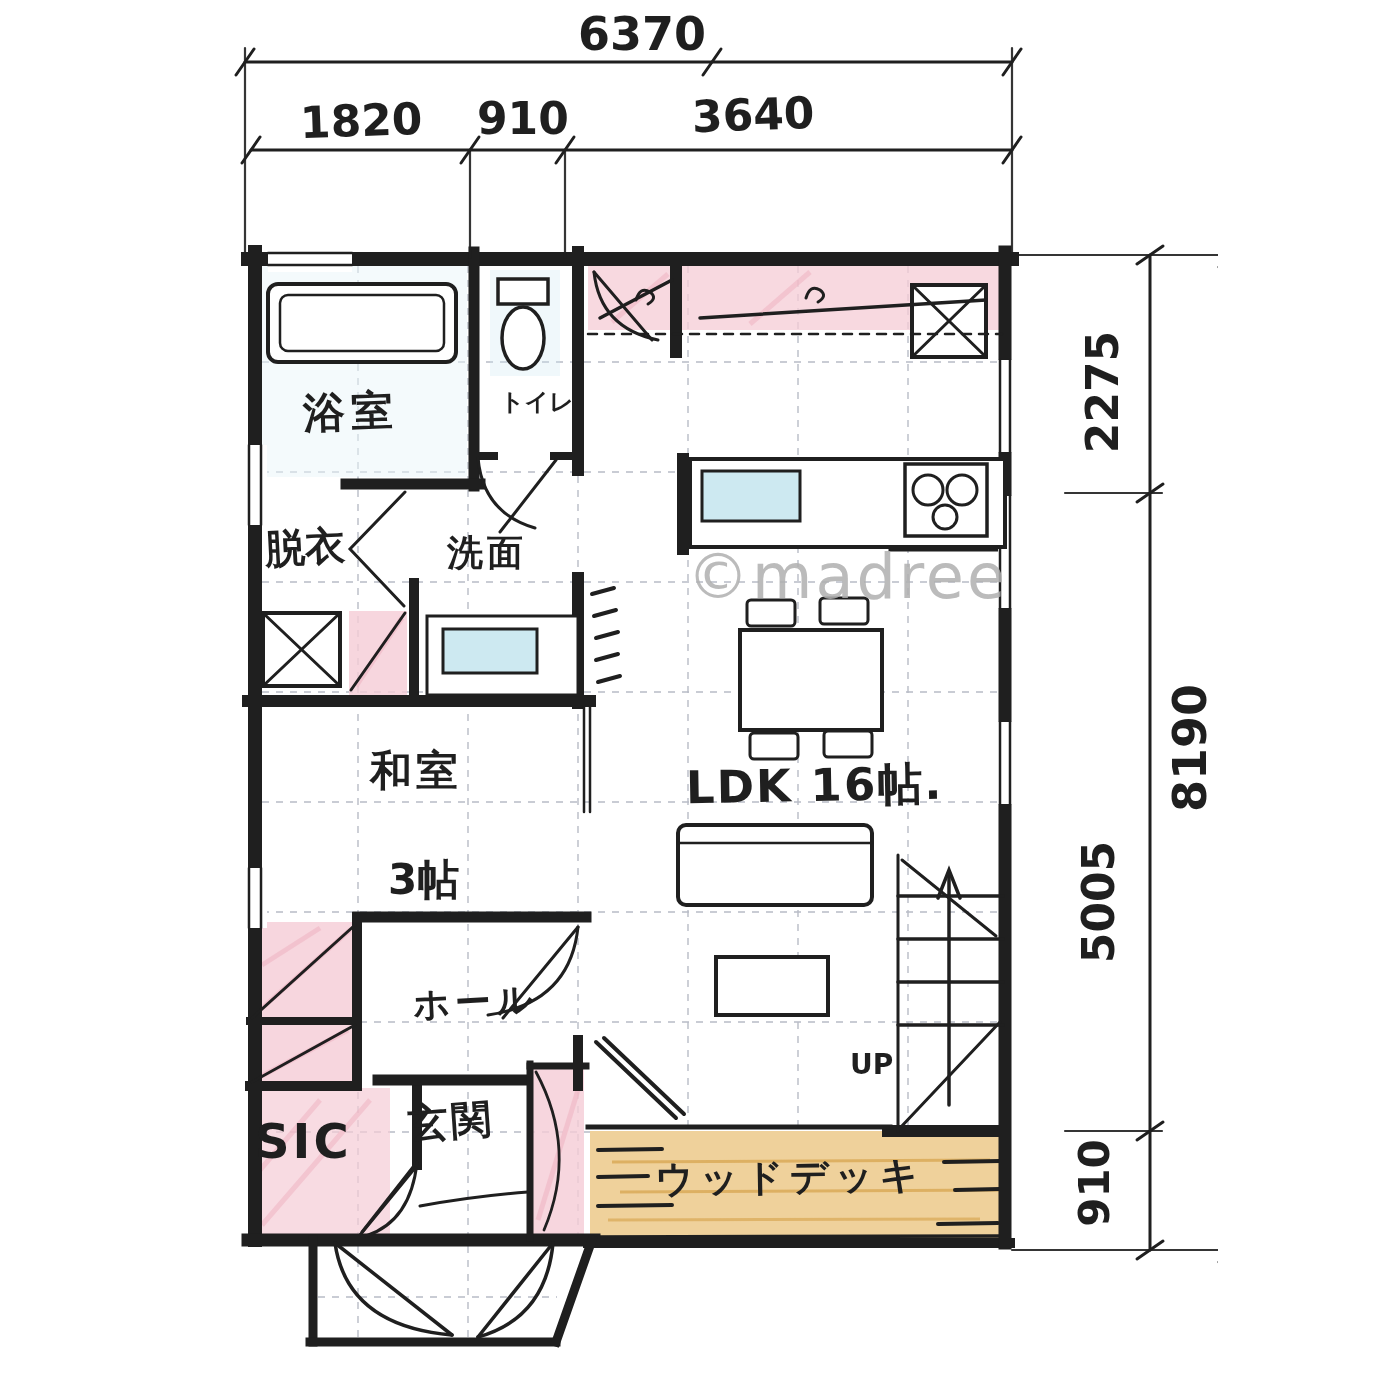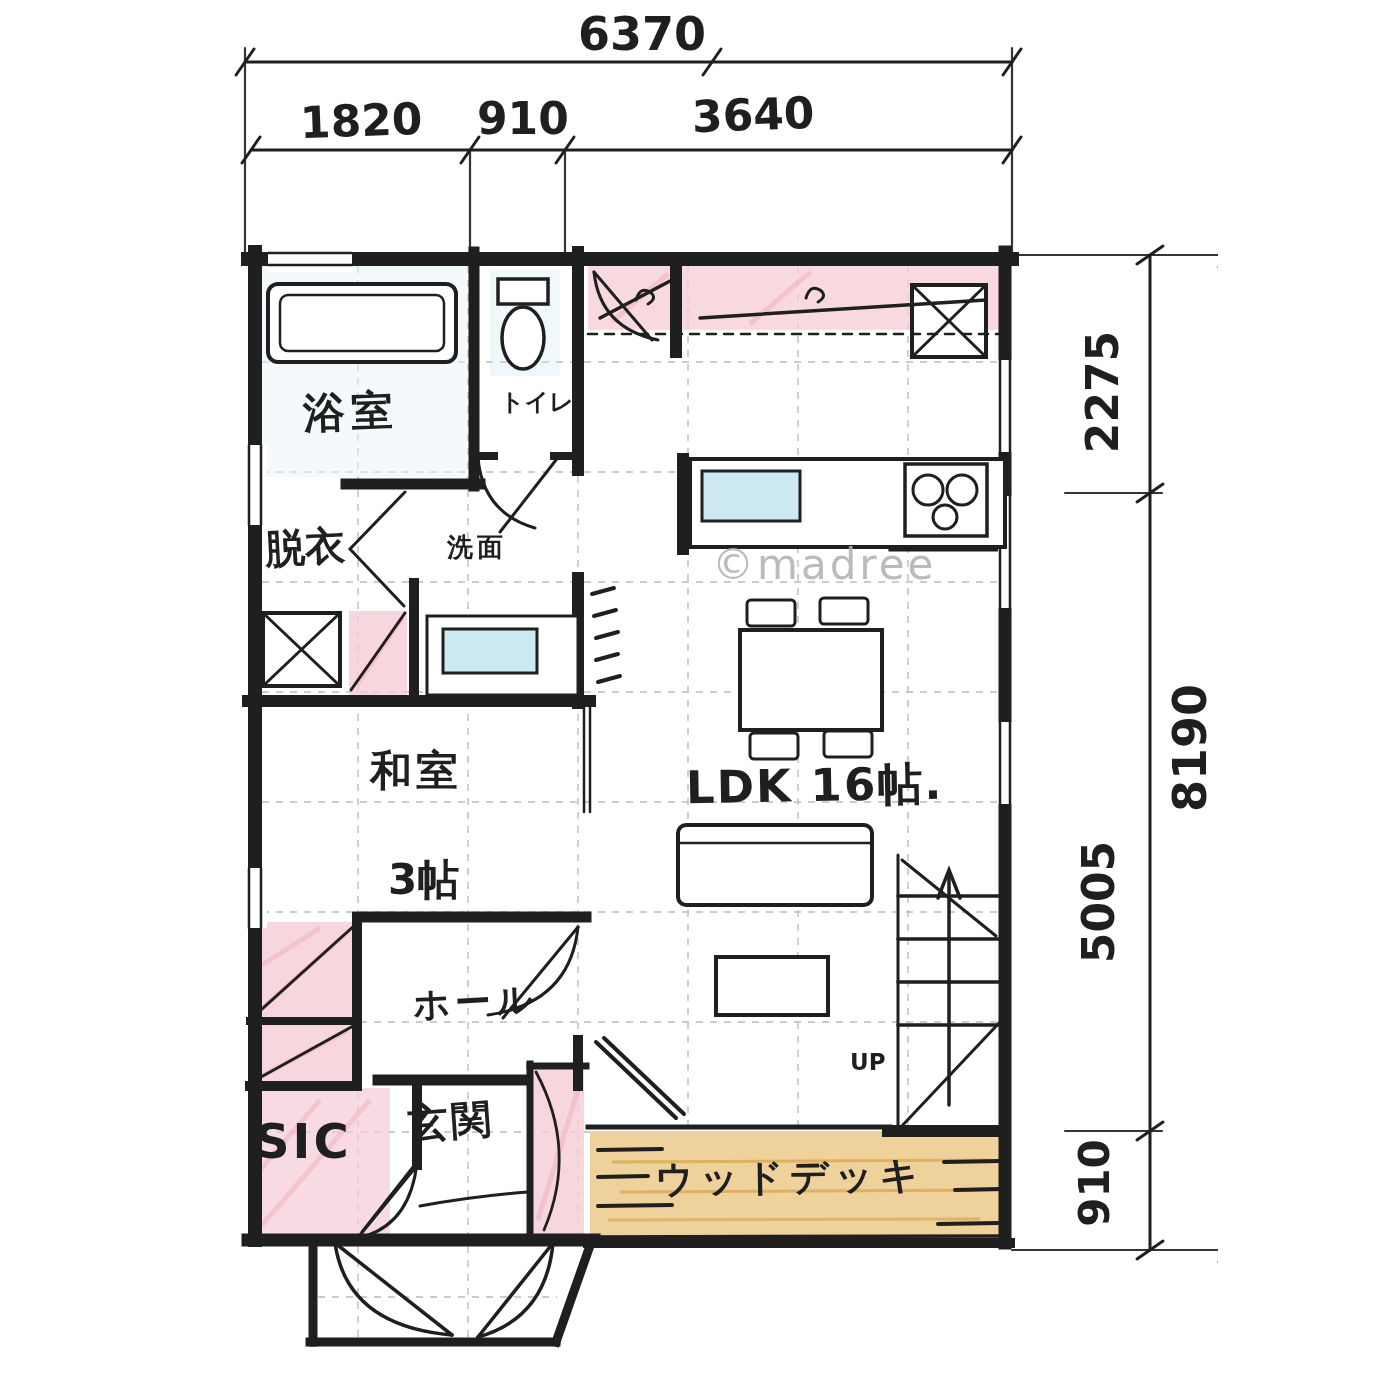--- a/index.html
+++ b/index.html
@@ -329,24 +329,24 @@
   <div class="lbl dimlbl" style="left:692px;top:92px;font-size:44px;transform:rotate(-2deg);">3640</div>
 
   <div class="lbl dimlbl rot" style="left:1103px;top:392px;font-size:44px;">2275</div>
   <div class="lbl dimlbl rot" style="left:1099px;top:902px;font-size:44px;">5005</div>
   <div class="lbl dimlbl rot" style="left:1095px;top:1183px;font-size:42px;">910</div>
   <div class="lbl dimlbl rot" style="left:1190px;top:748px;font-size:46px;">8190</div>
 
   <div class="lbl" style="left:303px;top:390px;font-size:42px;letter-spacing:6px;transform:rotate(-2deg);">浴室</div>
   <div class="lbl" style="left:489px;top:390px;font-size:24px;margin-left:11px;">トイレ</div>
   <div class="lbl" style="left:265px;top:526px;font-size:40px;transform:rotate(-3deg);">脱衣</div>
-  <div class="lbl" style="left:447px;top:534px;font-size:26px;letter-spacing:4px;">洗面</div>
+  <div class="lbl" style="left:447px;top:534px;font-size:36px;letter-spacing:4px;">洗面</div>
   <div class="lbl" style="left:370px;top:752px;font-size:42px;letter-spacing:4px;font-family:Liberation Mono, monospace;">和室</div>
   <div class="lbl" style="left:388px;top:818px;font-size:42px;margin-top:40px;">3帖</div>
   <div class="lbl" style="left:686px;top:762px;font-size:45px;letter-spacing:2px;transform:rotate(-1deg);">LDK 16帖.</div>
   <div class="lbl" style="left:413px;top:983px;font-size:36px;letter-spacing:5px;transform:rotate(-3deg);">ホール</div>
   <div class="lbl" style="left:255px;top:1116px;font-size:48px;letter-spacing:3px;">SIC</div>
   <div class="lbl" style="left:408px;top:1100px;font-size:40px;letter-spacing:3px;transform:rotate(-4deg);">玄関</div>
   <div class="lbl" style="left:655px;top:1158px;font-size:38px;letter-spacing:6px;transform:rotate(-1deg);">ウッドデッキ</div>
-  <div class="lbl" style="left:850px;top:1050px;font-size:23px;text-align:right;">UP</div>
-
-  <div class="watermark" style="left:712px;top:540px;font-size:42px;">©madree</div>
+  <div class="lbl" style="left:850px;top:1050px;font-size:28px;text-align:right;">UP</div>
+
+  <div class="watermark" style="left:687px;top:540px;font-size:62px;">©madree</div>
 </div>
 
 </body></html>

